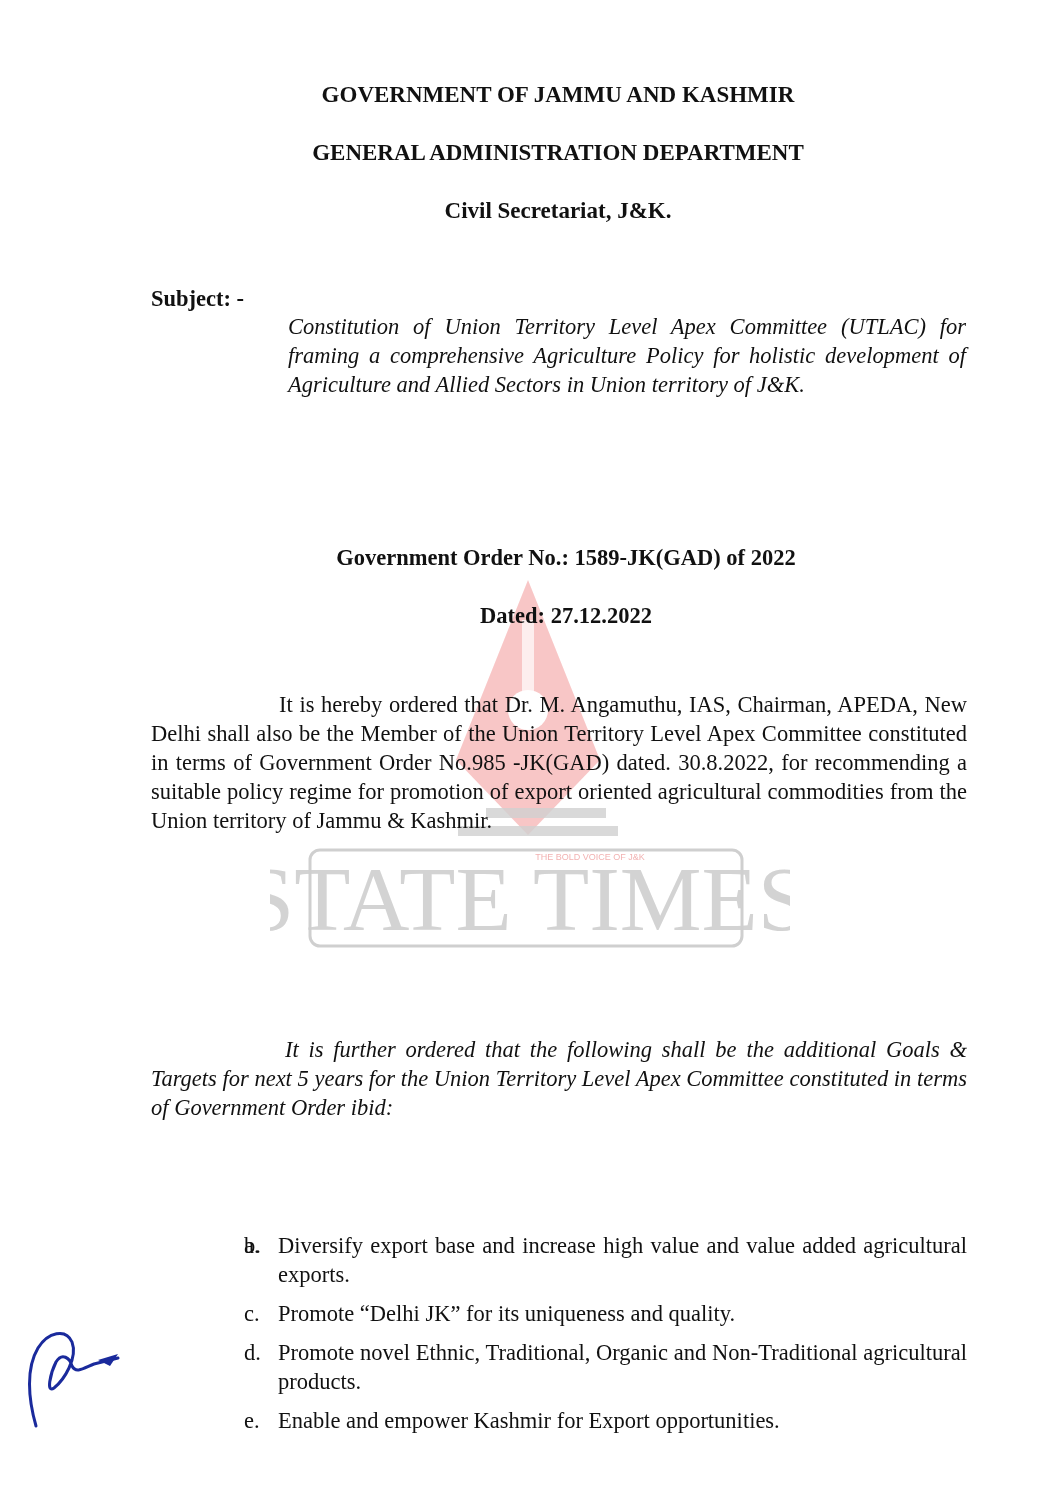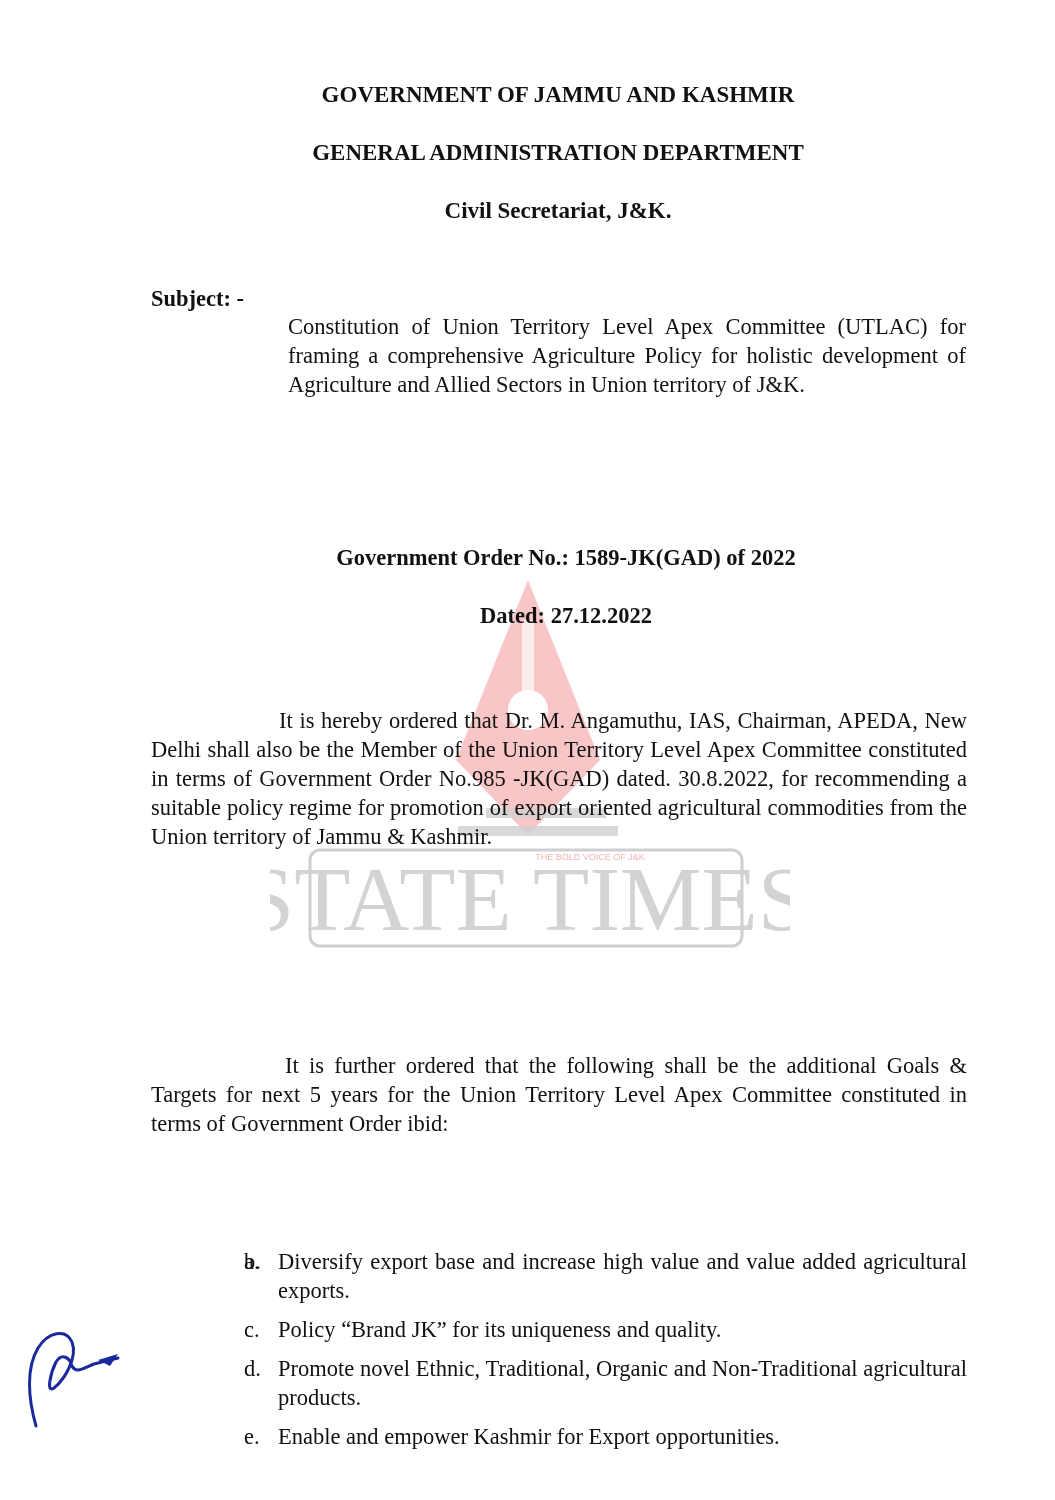--- a/index.html
+++ b/index.html
@@ -5,24 +5,24 @@
   html, body { margin: 0; padding: 0; background: #ffffff; }
   body { width: 1055px; height: 1500px; position: relative; overflow: hidden;
          font-family: "Liberation Serif", "DejaVu Serif", serif; color: #111; }
   .page { position: absolute; left: 0; top: 0; width: 1055px; height: 1500px; }
   .abs { position: absolute; }
   .center { text-align: center; }
   .fs { font-size: 22.5px; line-height: 29px; }
   .just { text-align: justify; text-align-last: left; }
   .hdr { left: 0; width: 1116px; font-weight: bold; font-size: 23px; line-height: 29px; text-align: center; }
   .subj-label { left: 151px; top: 199px; font-weight: bold; font-size: 22.5px; }
-  .subj-body { left: 288px; top: 199px; width: 678px; }
+  .subj-body { left: 288px; top: 199px; width: 678px; font-style: italic; }
   .go { left: 0; width: 1132px; top: 343px; font-weight: bold; font-size: 22.5px; line-height: 29px; }
-  .para1 { left: 151px; top: 432px; width: 816px; margin-top: 16px; }
-  .para2 { left: 151px; top: 632px; width: 816px; }
+  .para1 { left: 151px; top: 432px; width: 816px; }
+  .para2 { left: 151px; top: 632px; width: 816px; font-style: italic; }
   .indent { display: inline-block; width: 128px; }
   .goals { left: 240px; top: 731px; width: 727px; margin: 0; padding: 0; list-style: none; }
   .goal { position: relative; padding-left: 38px; margin: 0; }
   .goal .mk { position: absolute; left: 4px; top: 0; }
   .wm { left: 270px; top: 560px; width: 520px; height: 420px; pointer-events: none; }
   .sig-scribble { left: 14px; top: 1318px; width: 110px; height: 110px; }
   .txt { position: relative; z-index: 2; }
 </style>
 </head>
 <body>
@@ -50,21 +50,21 @@
   <div class="abs go center txt">Government Order No.: 1589-JK(GAD) of  2022</div>
   <div class="abs go center txt" style="top:372px;">Dated:  27.12.2022</div>
 
   <div class="abs para1 fs just txt"><span class="indent"></span><span>It is hereby ordered that Dr. M. Angamuthu, IAS, Chairman, APEDA, New Delhi shall also be the Member of the Union Territory Level Apex Committee constituted in terms of Government Order No.985 -JK(GAD) dated. 30.8.2022, for recommending a suitable policy regime for promotion of export oriented agricultural commodities from the Union territory of Jammu &amp; Kashmir.</span></div>
 
   <div class="abs para2 fs just txt"><span class="indent" style="width:134px;"></span><span>It is further ordered that the following shall be the additional Goals &amp; Targets for next 5 years for the Union Territory Level Apex Committee constituted in terms of Government Order ibid:</span></div>
 
   <ul class="abs goals fs txt">
     <li class="goal just" style="margin-bottom:10px;"><span class="mk">a.</span></li>
     <li class="goal just" style="margin-bottom:10px;"><span class="mk">b.</span><span>Diversify export base and increase high value and value added agricultural exports.</span></li>
-    <li class="goal just" style="margin-bottom:10px;"><span class="mk">c.</span><span>Policy “Brand JK” for its uniqueness and quality.</span></li>
+    <li class="goal just" style="margin-bottom:10px;"><span class="mk">c.</span><span>Promote “Delhi JK” for its uniqueness and quality.</span></li>
     <li class="goal just" style="margin-bottom:10px;"><span class="mk">d.</span><span>Promote novel Ethnic, Traditional, Organic and Non-Traditional agricultural products.</span></li>
     <li class="goal just"><span class="mk">e.</span><span>Enable and empower Kashmir for Export opportunities.</span></li>
   </ul>
 
   <svg class="abs sig-scribble" viewBox="0 0 110 110">
     <path d="M22 108 C14 80 12 50 24 30 C34 14 52 10 58 24 C64 40 50 62 40 70 C32 76 36 56 42 44 C48 34 56 40 58 48 C62 56 70 50 80 46 C88 44 96 42 104 40" fill="none" stroke="#1a2a9c" stroke-width="3" stroke-linecap="round" stroke-linejoin="round"></path>
     <path d="M84 42 L104 36 L96 48 Z" fill="#1a2a9c"></path>
   </svg>
 
 </div>

